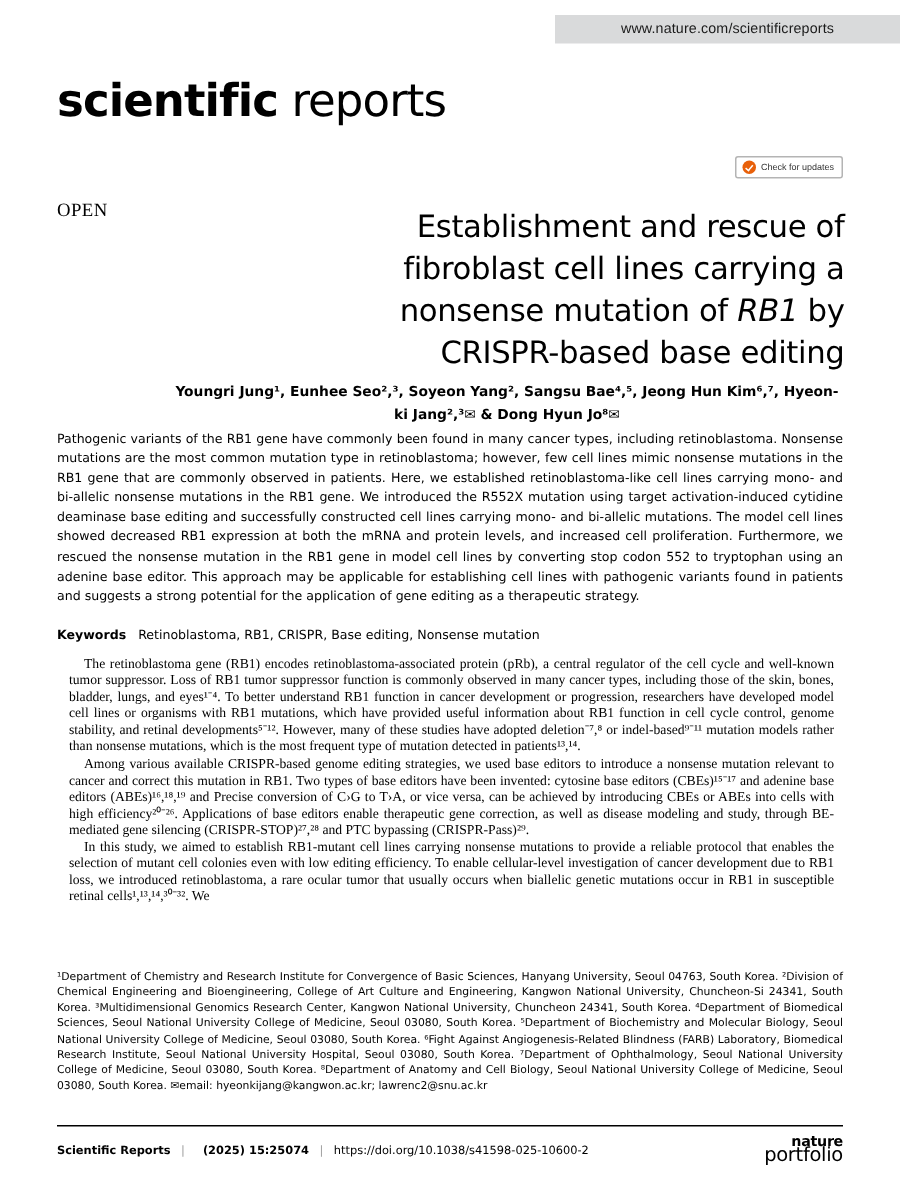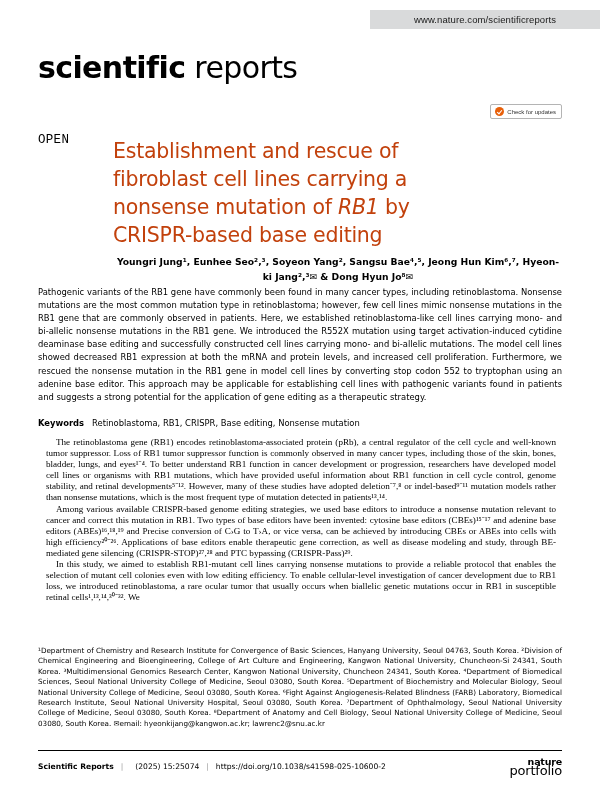--- a/index.html
+++ b/index.html
@@ -95,39 +95,40 @@
     font-size: 6px;
     color: #333;
     white-space: nowrap;
   }
 
   
   .open-label {
     position: absolute;
     top: 133px;
     left: 38px;
-    font-family: Liberation Mono, monospace;
+    font-family: Liberation Serif, serif;
     font-size: 12.5px;
     font-weight: 400;
     letter-spacing: 0.3px;
     color: #000;
   }
 
   
   .article-title {
     position: absolute;
     top: 123px;
     left: 113px;
     width: 450px;
     font-family: "DejaVu Sans", sans-serif;
     font-size: 20.5px;
     font-weight: 400;
     line-height: 28px;
     letter-spacing: -0.25px;
-    color: #c2410c;
+    color: #000000;
+    text-align: right;
   }
   .article-title em {
     font-style: italic;
   }
 
   
   .authors {
     position: absolute;
     top: 255px;
     left: 113px;
@@ -215,21 +216,21 @@
     top: 757px;
     left: 38px;
     width: 524px;
     display: flex;
     align-items: center;
     font-family: "DejaVu Sans", sans-serif;
     font-size: 7.6px;
     color: #000;
   }
   .footer .f-journal { font-weight: 700; }
-  .footer .f-vol { margin-left: 5px; font-weight: 400; }
+  .footer .f-vol { margin-left: 5px; font-weight: 700; }
   .footer .f-sep { margin: 0 7px; color: #9b9b9b; }
   .footer .f-doi { font-weight: 400; }
   .footer .f-brand {
     margin-left: auto;
     text-align: right;
     line-height: 9px;
   }
   .footer .f-brand .b1 {
     font-weight: 700;
     font-size: 9.5px;

